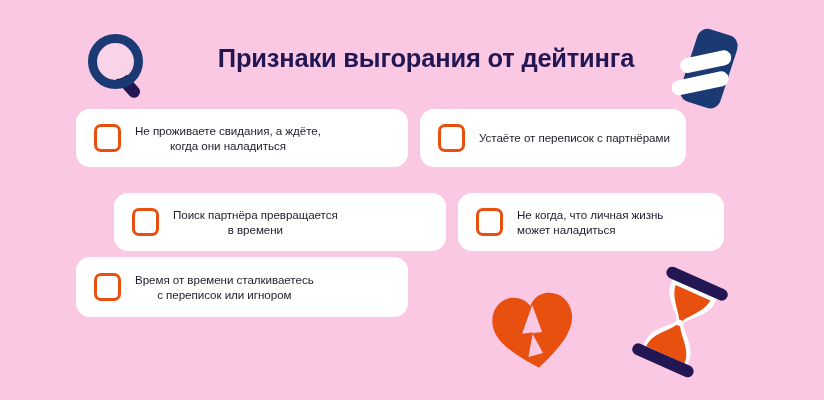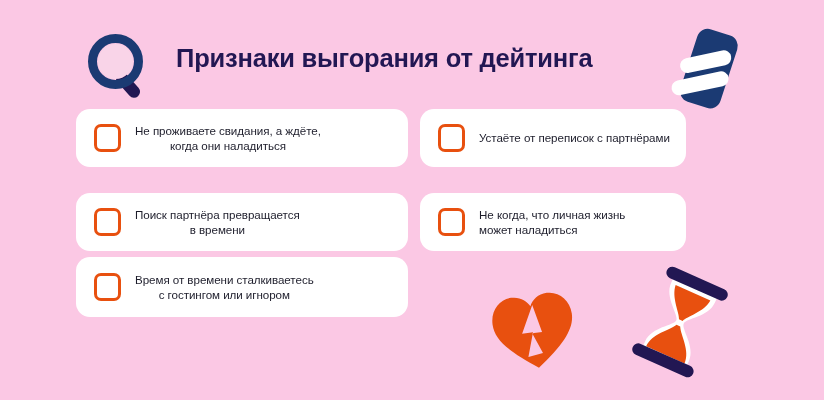--- a/index.html
+++ b/index.html
@@ -46,20 +46,21 @@
     position: absolute;
     left: 176px;
     top: 28px;
     width: 500px;
     font-size: 25.5px;
     font-weight: bold;
     letter-spacing: -0.2px;
     color: #221753;
     line-height: 32px;
     white-space: nowrap;
+    text-align: center;
   }
 
   .phone-deco {
     position: absolute;
     left: 655px;
     top: 8px;
     width: 105px;
     height: 92px;
   }
 
@@ -99,21 +100,21 @@
   }
 
   
   .col-left  { left: 76px; }
   .col-right { left: 420px; }
 
   .w-std   { width: 332px; text-align: center; }
   .w-wide  { width: 266px; }
 
   .row-1 { top: 109px; height: 58px; }
-  .row-2 { top: 193px; height: 58px; }
+  .row-2 { top: 193px; height: 58px; margin-left: 38px; }
   .row-3 { top: 257px; height: 60px; }
 
   
   .heart-deco {
     position: absolute;
     left: 492px;
     top: 292px;
     width: 84px;
     height: 80px;
   }
@@ -193,21 +194,21 @@
         <span>может наладиться</span>
       </div>
     </div>
   </div>
 
   <div class="card col-left w-std row-3">
     <div class="card-inner">
       <span class="checkbox"></span>
       <div class="card-text">
         <span>Время от времени сталкиваетесь</span><br>
-        <span>с гостингом или игнором</span>
+        <span>с переписок или игнором</span>
       </div>
     </div>
   </div>
 
   <span class="heart-deco">
     <svg viewBox="0 0 84 80" width="84" height="80" xmlns="http://www.w3.org/2000/svg">
       <g transform="rotate(-8 42 40)">
         <path d="M42 76
                  C 14 56, 2 42, 2 27
                  C 2 13, 12 3, 24 3

